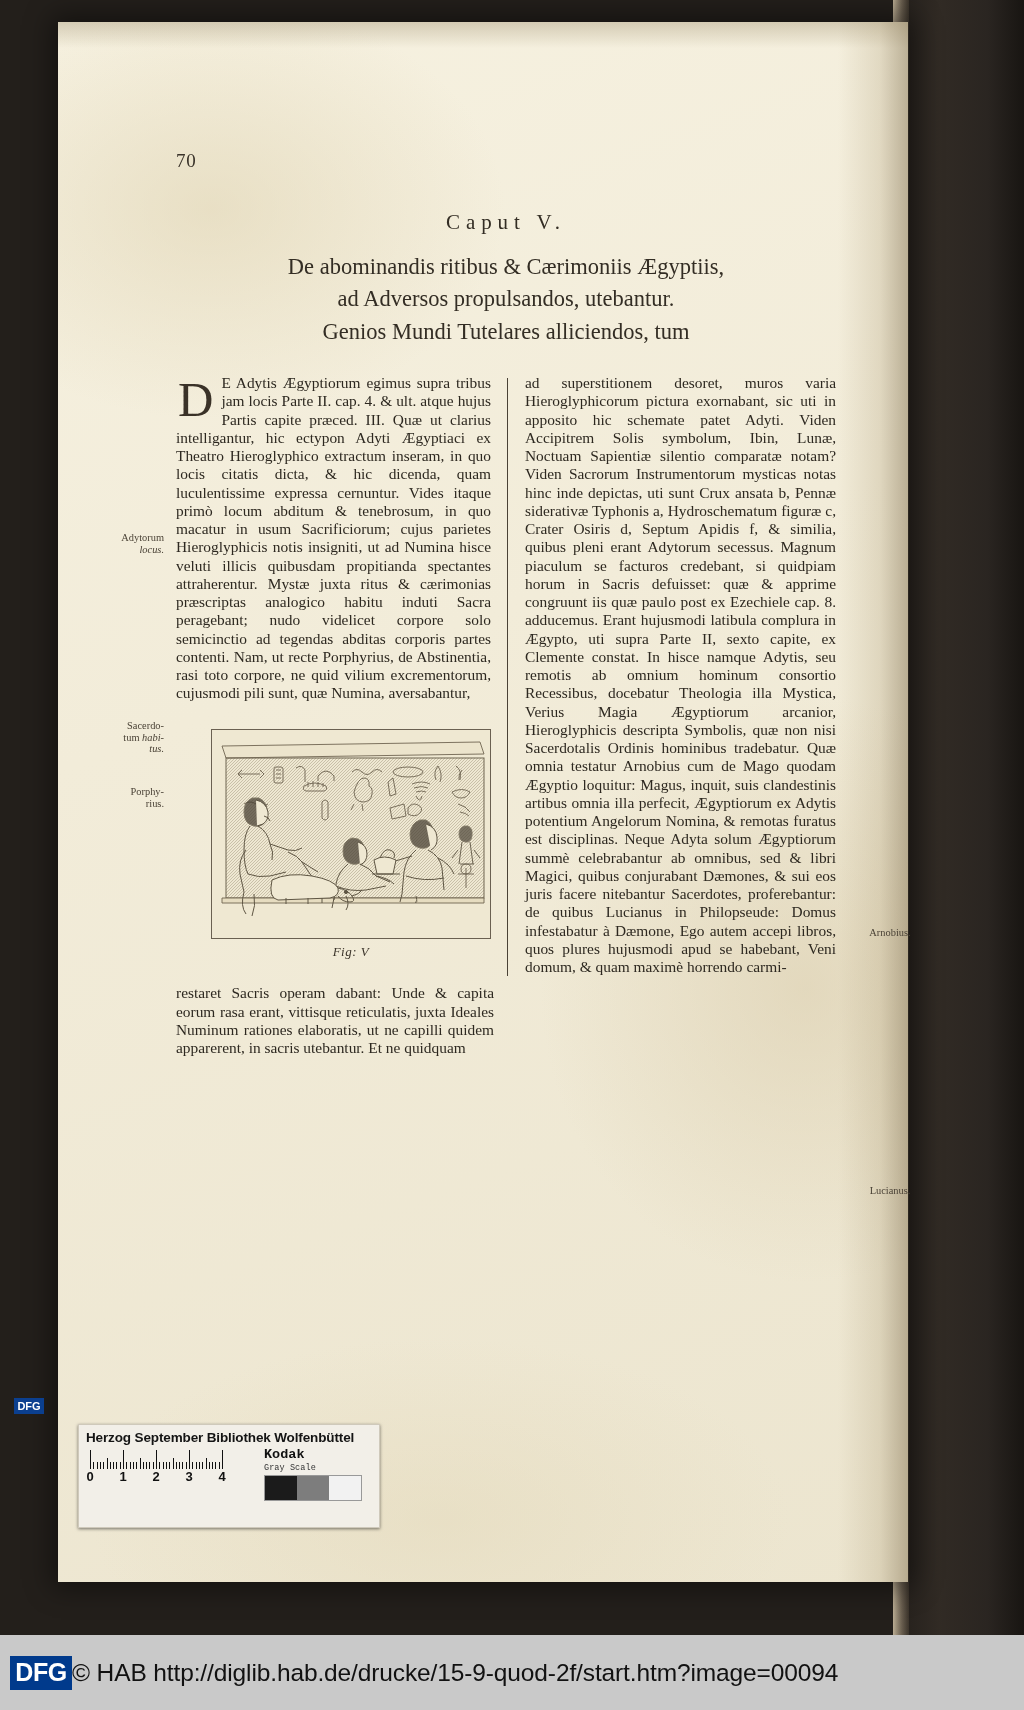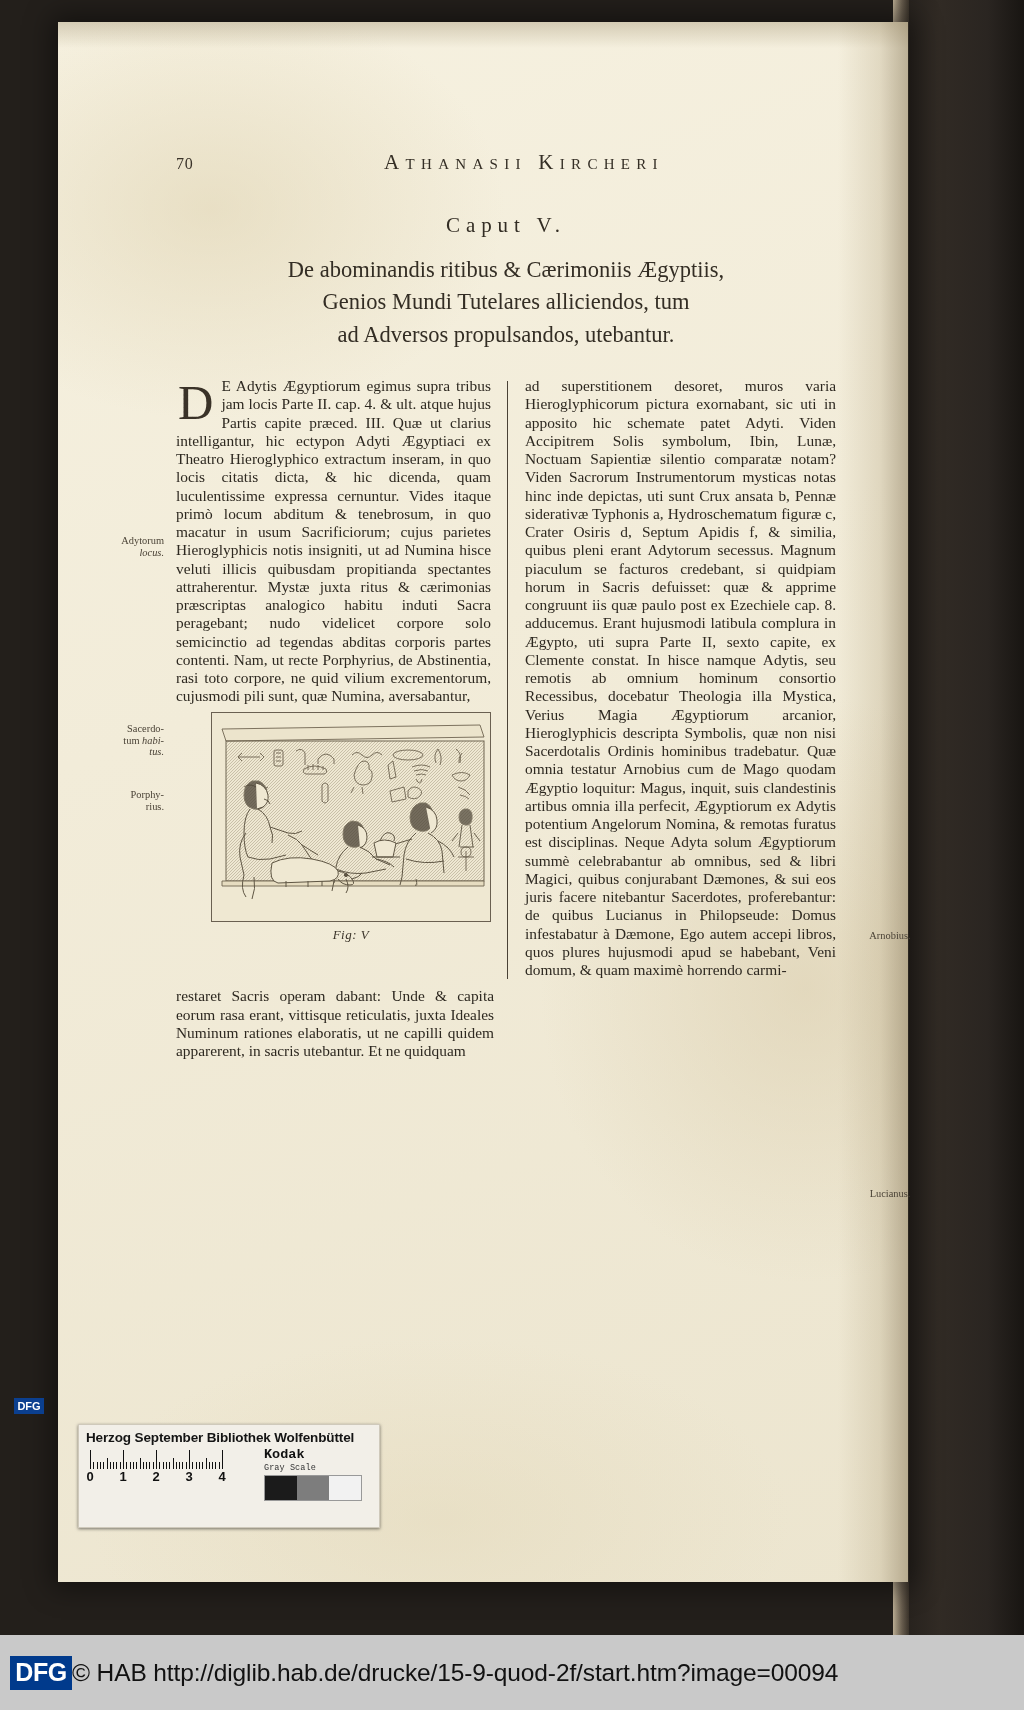--- a/index.html
+++ b/index.html
@@ -56,21 +56,21 @@
   #type-block{
     position:absolute;left:118px;top:128px;width:660px;height:1120px;
     color:#2e2921;
   }
 
   .running-head{
     display:flex;align-items:baseline;
     font-size:20px;letter-spacing:.02em;
   }
   .folio{
-    font-size:16px;letter-spacing:.04em;color:#3a332a;
+    font-size:19px;letter-spacing:.04em;color:#3a332a;
     width:72px;
   }
   .head-title{
     flex:1;text-align:center;
     font-variant:small-caps;
     font-size:21px;letter-spacing:.30em;
     color:#342e25;padding-right:36px;
   }
 
   .caput{
@@ -120,21 +120,21 @@
     position:absolute;
     width:84px;text-align:right;
     font-size:10.4px;line-height:1.12;
     color:#4a4236;
   }
   .margin-note .it{font-style:italic;}
   .ml{left:-96px;}
   .mr{right:-96px;text-align:center;}
 
   
-  #figure-wrap{margin-top:6px;padding-left:35px;}
+  #figure-wrap{margin-top:26px;padding-left:35px;}
   #engraving{
     width:278px;height:208px;
     border:1px solid #6a6051;
     background:#efe8d2;
     display:block;
   }
   .fig-caption{
     text-align:center;font-style:italic;
     font-size:13px;margin-top:5px;color:#3b342a;letter-spacing:.04em;
   }
@@ -207,29 +207,28 @@
 <div id="binding-shadow"></div>
 
 <div id="page-sheet">
   <div id="page-top-edge"></div>
   <div id="page-right-curl"></div>
 
   <div id="type-block">
 
     <div class="running-head">
       <div class="folio">70</div>
-      <div class="head-title">Athanasii Kircheri</div>
     </div>
 
     <div class="caput">Caput V.</div>
 
     <div class="chapter-title">
       <div>De abominandis ritibus &amp; Cærimoniis Ægyptiis,</div>
+      <div>ad Adversos propulsandos, utebantur.</div>
       <div>Genios Mundi Tutelares alliciendos, tum</div>
-      <div>ad Adversos propulsandos, utebantur.</div>
     </div>
 
     <div id="columns">
 
       <div id="col-left">
 
         <div class="margin-note ml" style="top:158px">
           <div>Adytorum</div>
           <div class="it">locus.</div>
         </div>

